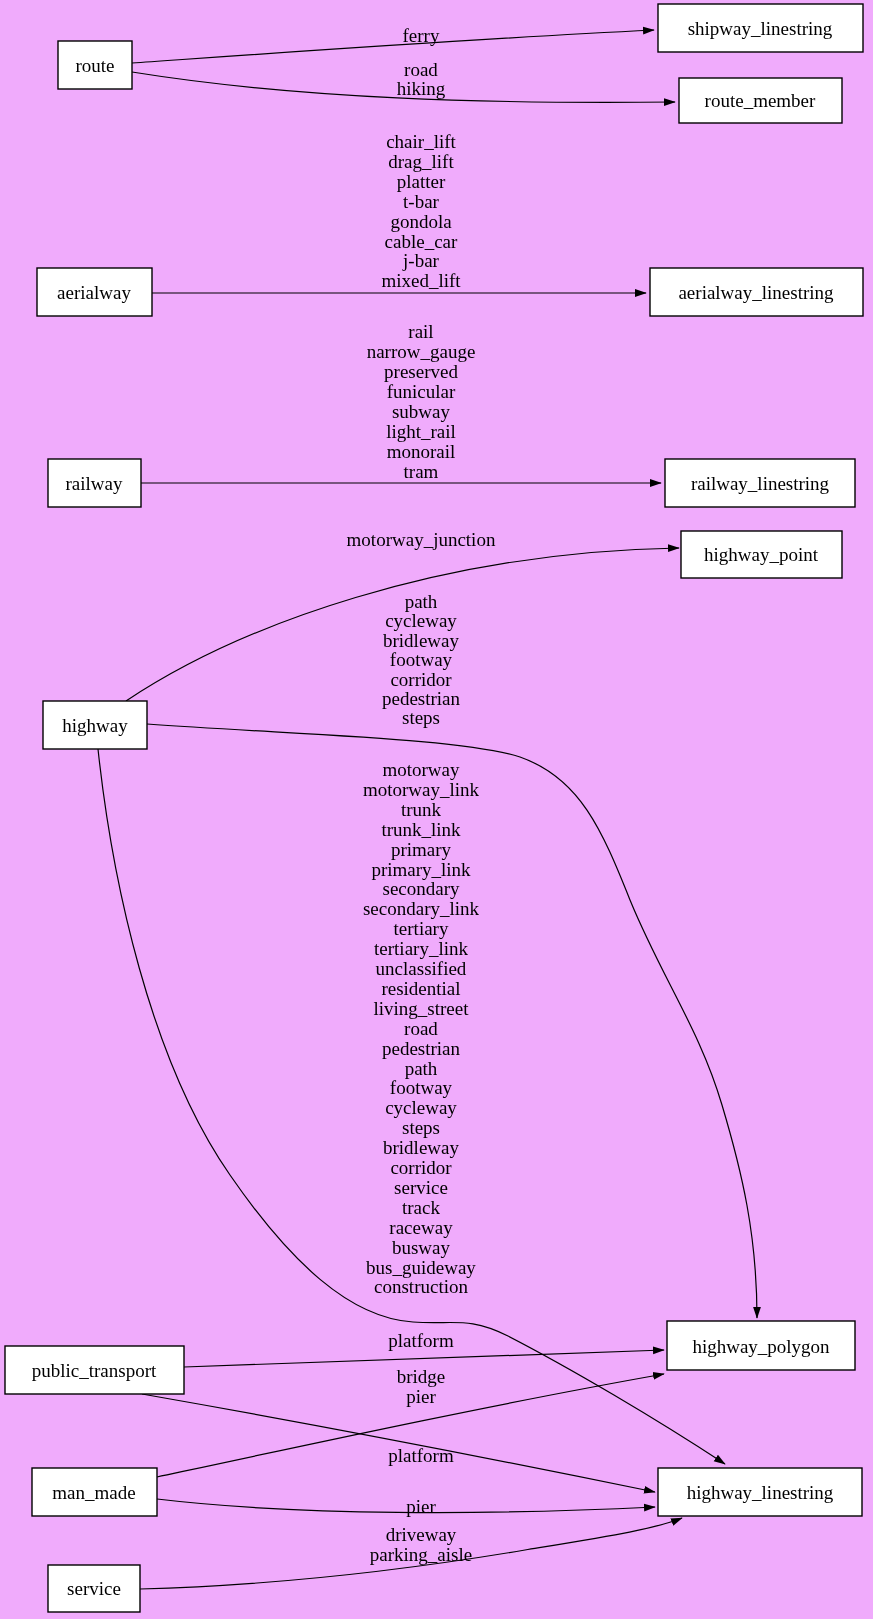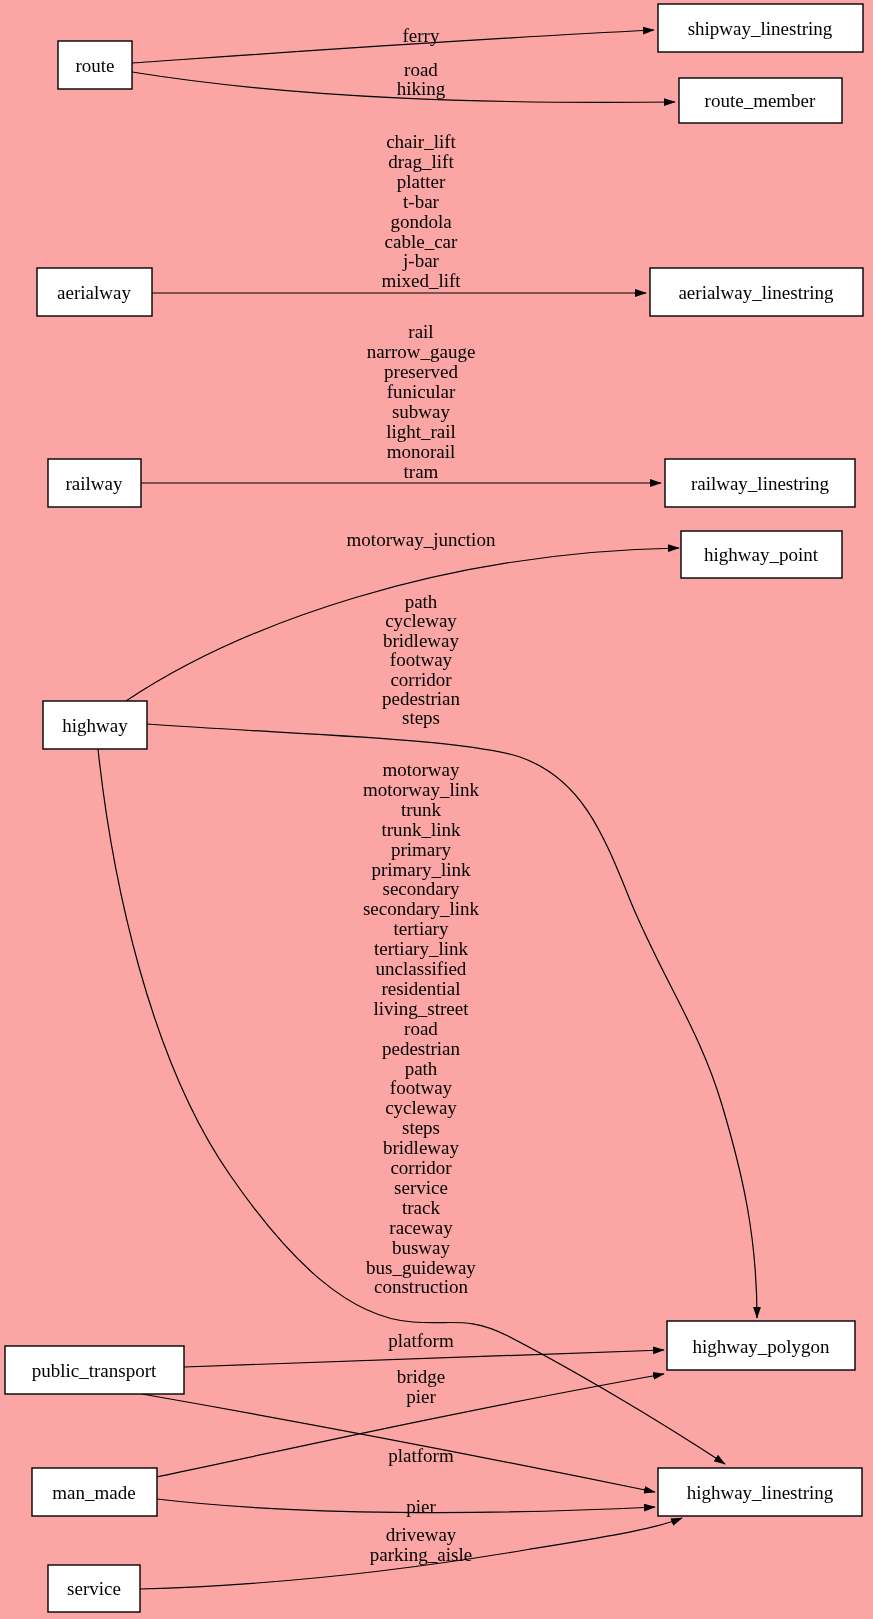--- a/index.html
+++ b/index.html
@@ -4,21 +4,21 @@
 <style>
   html, body {
     margin: 0;
     padding: 0;
     background: #ffffff;
   }
   .canvas {
     position: relative;
     width: 873px;
     height: 1619px;
-    background: #fca5a5;
+    background: #f0abfc;
   }
   svg text {
     font-family: "Liberation Serif", "DejaVu Serif", serif;
     font-size: 19px;
     fill: #000000;
   }
   svg .node-label, svg .edge-label-line {
     text-anchor: middle;
   }
   svg .node-box {

